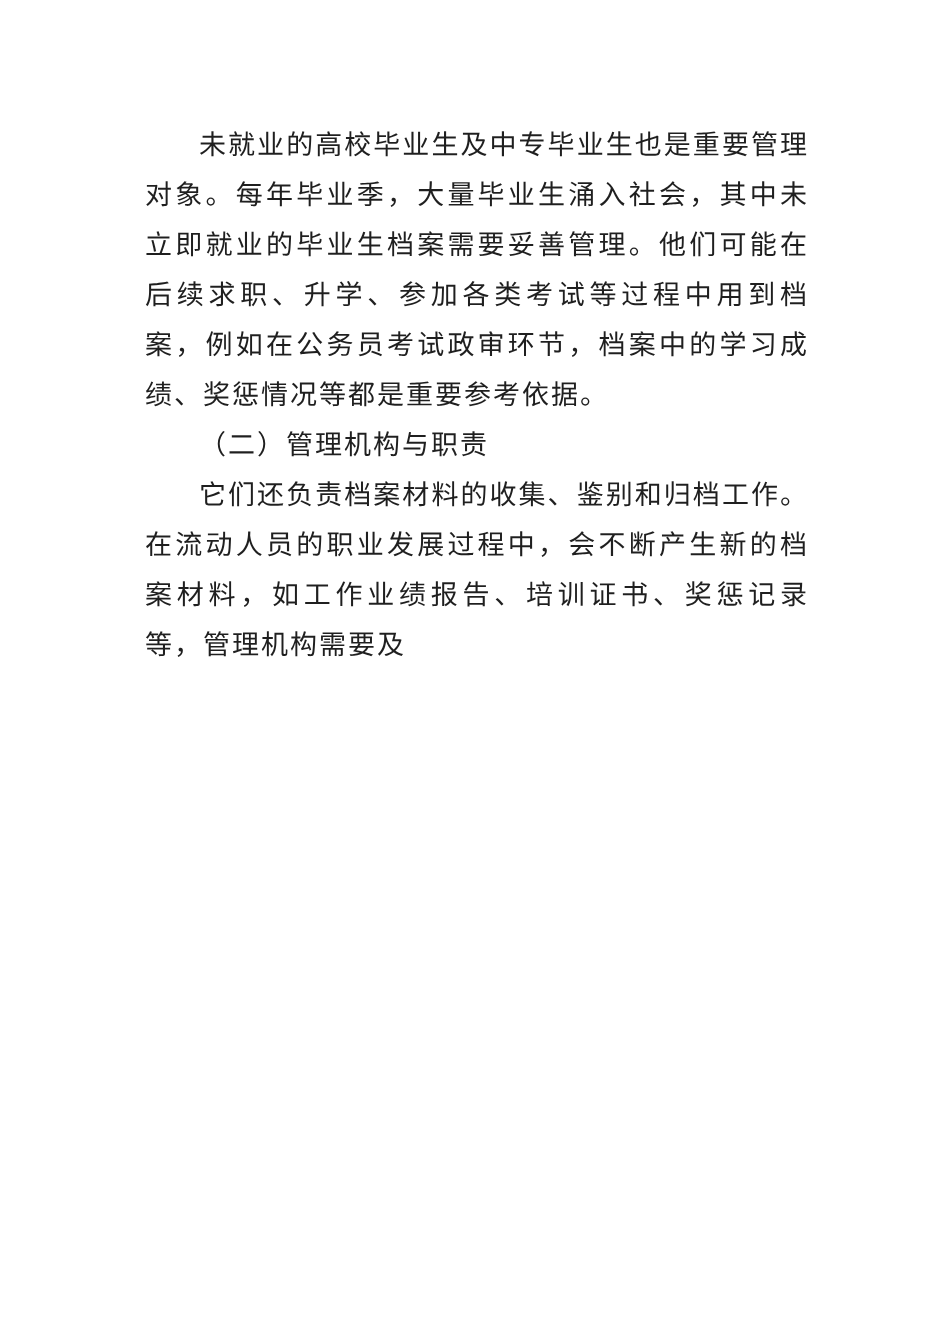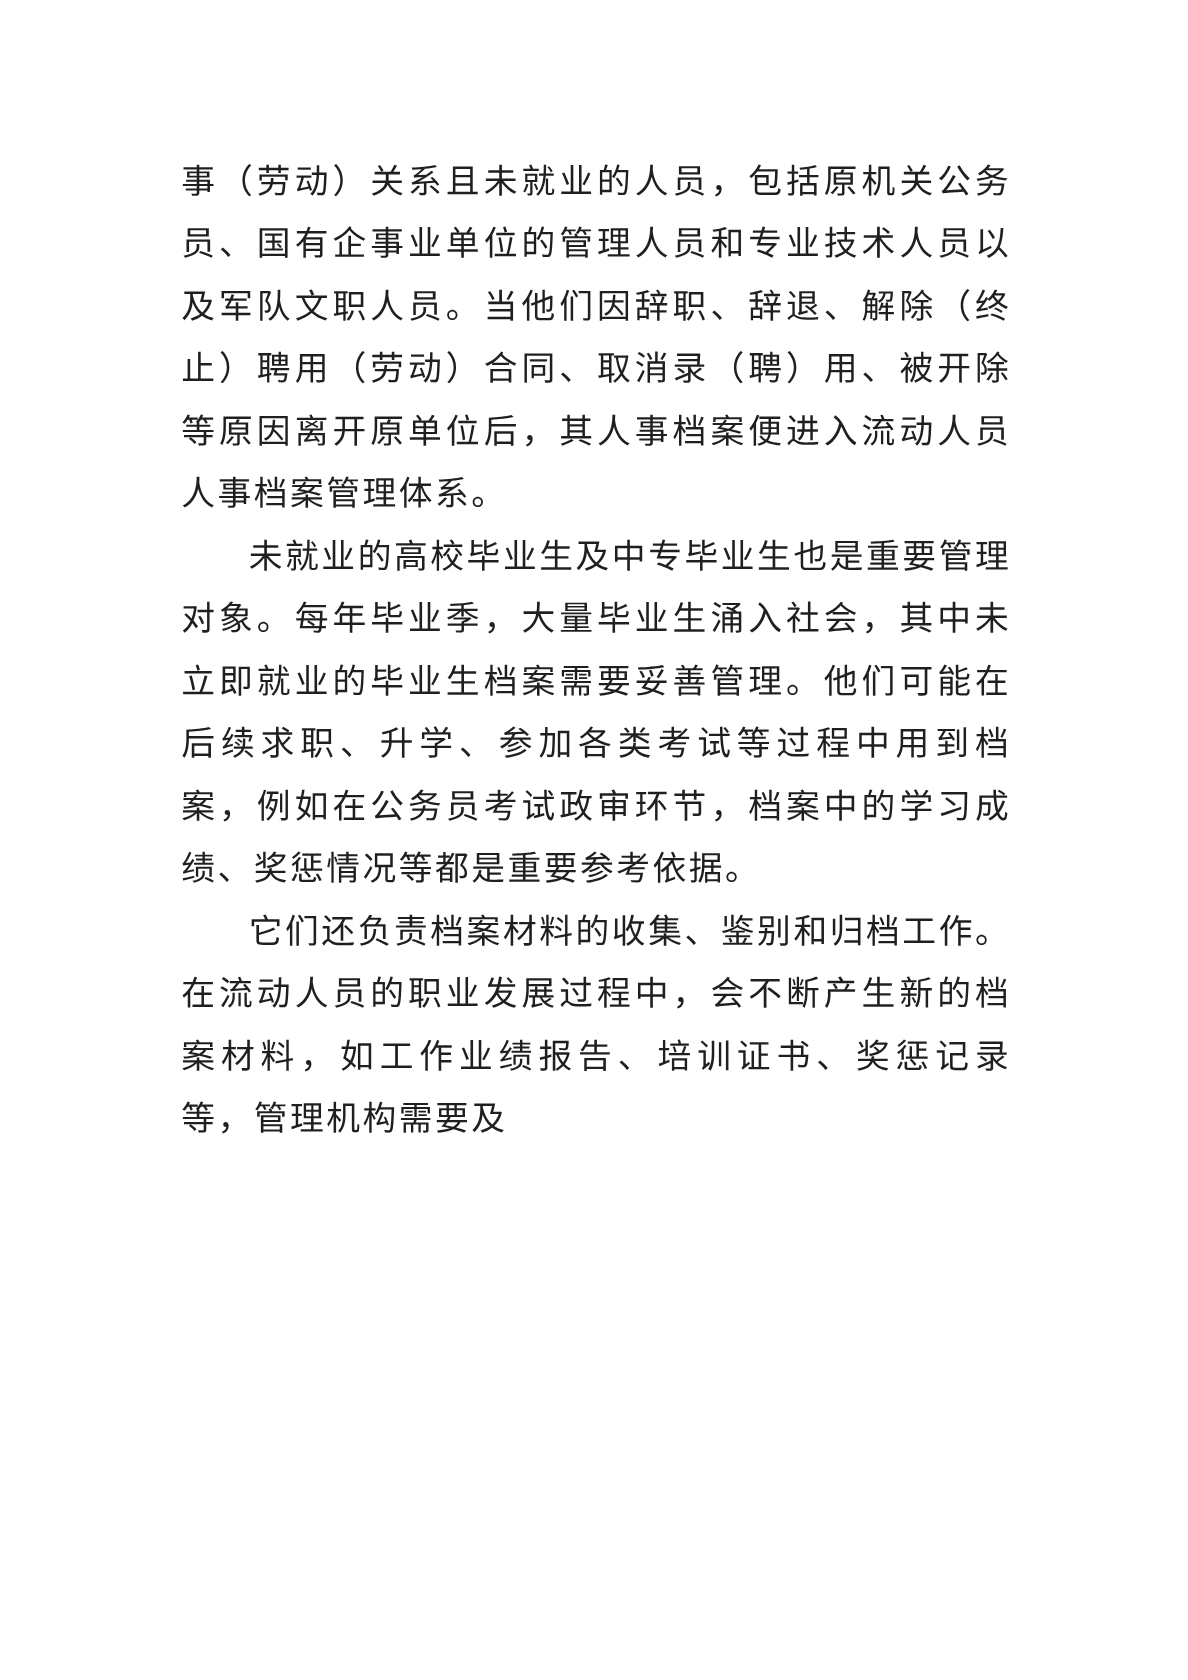--- a/index.html
+++ b/index.html
@@ -41,17 +41,17 @@
   }
   .no-indent {
     text-indent: 0;
   }
 </style>
 </head>
 <body>
 
 <div class="page">
   <div class="text-block">
-    <p class="no-indent">事（劳动）关系且未就业的人员，包括原机关公务员、国有企事业单位的管理人员和专业技术人员以及军队文职人员。当他们因辞职、辞退、解除（终止）聘用（劳动）合同、取消录（聘）用、被开除等原因离开原单位后，其人事档案便进入流动人员人事档案管理体系。</p>
     <p class="indent">未就业的高校毕业生及中专毕业生也是重要管理对象。每年毕业季，大量毕业生涌入社会，其中未立即就业的毕业生档案需要妥善管理。他们可能在后续求职、升学、参加各类考试等过程中用到档案，例如在公务员考试政审环节，档案中的学习成绩、奖惩情况等都是重要参考依据。</p>
+    <h3 class="indent">（二）管理机构与职责</h3>
     <p class="indent">它们还负责档案材料的收集、鉴别和归档工作。在流动人员的职业发展过程中，会不断产生新的档案材料，如工作业绩报告、培训证书、奖惩记录等，管理机构需要及</p>
   </div>
 </div>
 
 </body></html>

